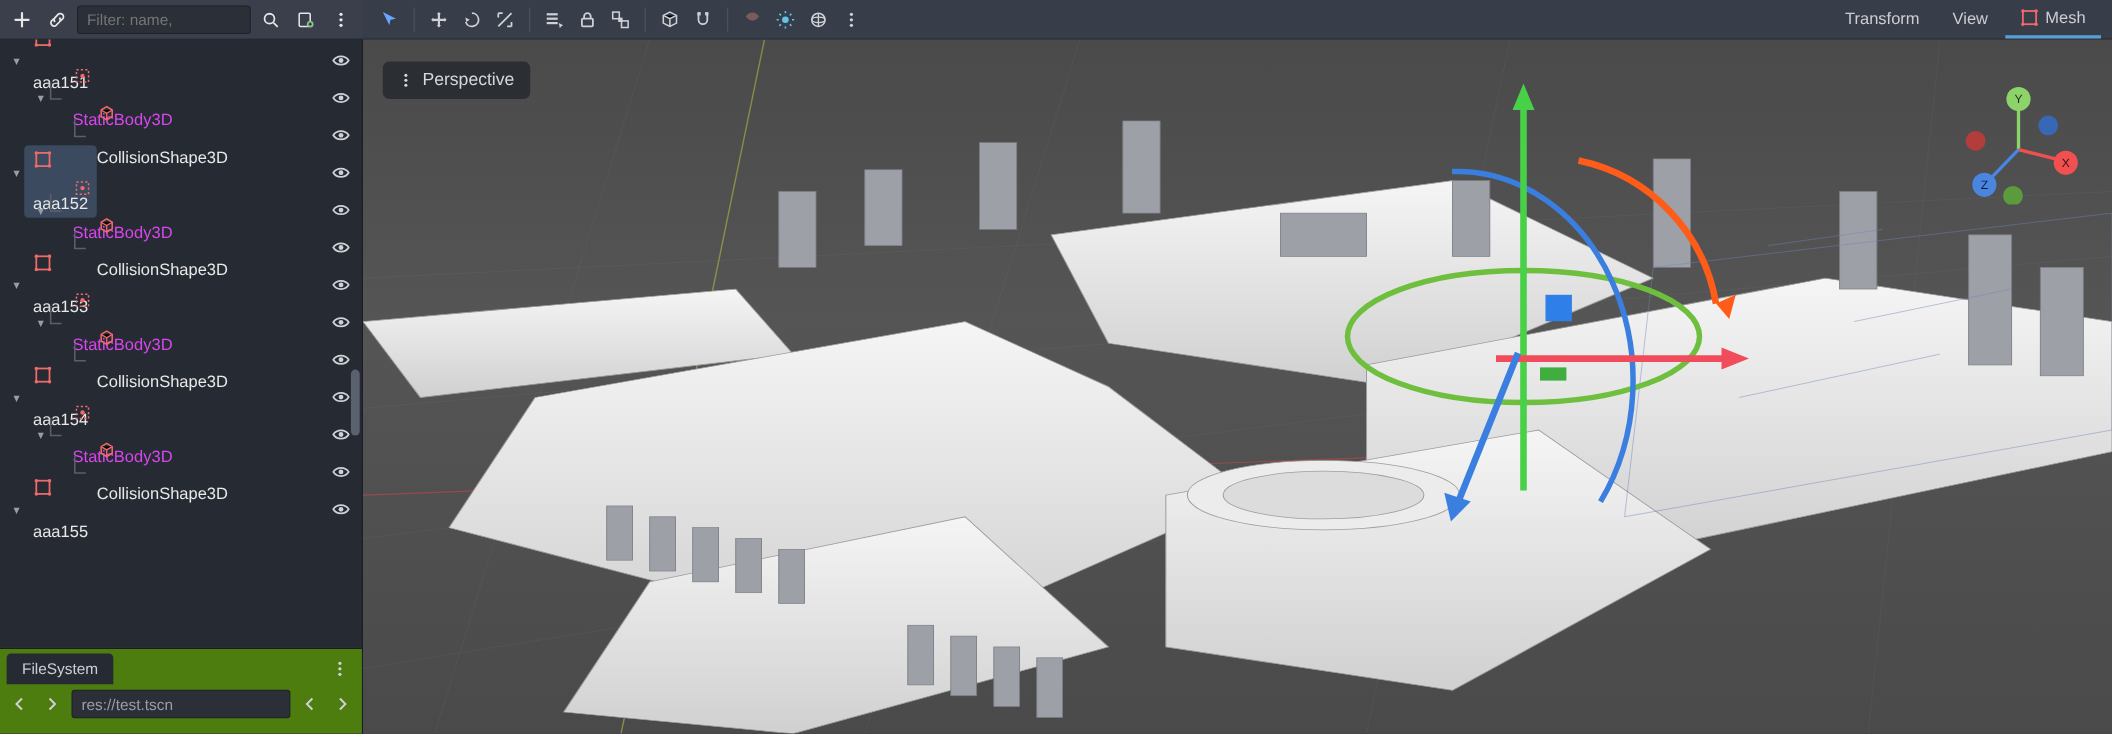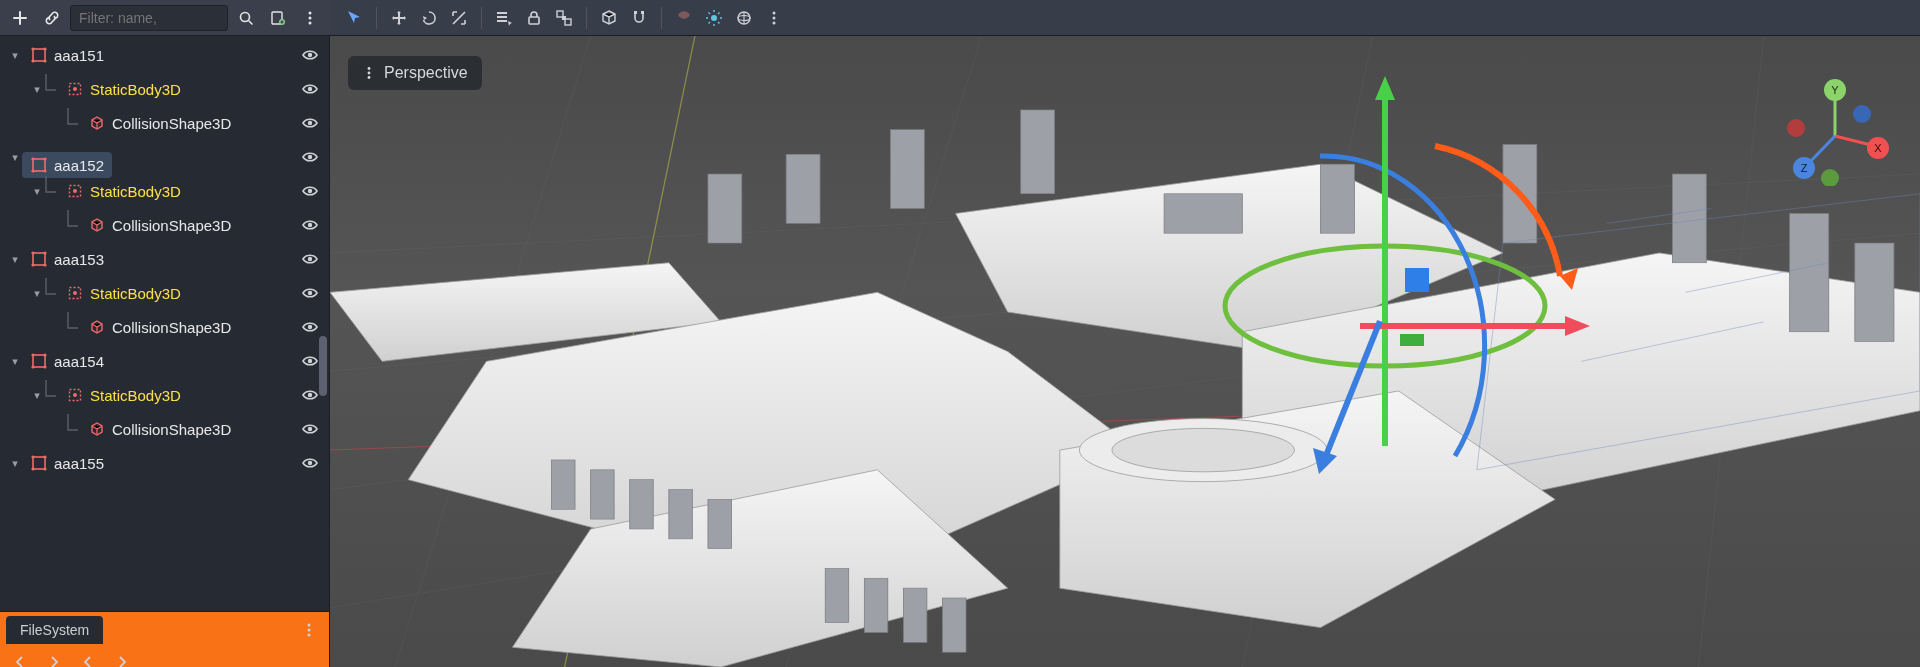--- a/index.html
+++ b/index.html
@@ -23,32 +23,32 @@
 .tab.active { border-bottom: 3px solid #5a9fd4; }
 
 
 .main { display: flex; flex: 1; min-height: 0; }
 
 
 .scene-panel { width: 330px; background: #262b33; display: flex; flex-direction: column; border-right: 1px solid #1a1d24; }
 .tree { flex: 1; overflow-y: auto; padding: 2px 0; position: relative; }
 .tree-row { display: flex; align-items: center; height: 34px; padding-right: 8px; cursor: pointer; position: relative; }
 .tree-row.selected .node-label-wrap { background: #3b4a5f; border-radius: 4px; margin-top: 15px; }
-.node-label-wrap { display: flex; align-items: flex-end; gap: 6px; padding: 4px 8px; }
+.node-label-wrap { display: flex; align-items: flex-start; gap: 23px; padding: 4px 8px; flex-direction: column; }
 .expand-arrow { width: 14px; text-align: center; color: #9a9da5; font-size: 11px; cursor: pointer; }
 .indent { display: inline-block; }
 .node-icon { width: 18px; height: 18px; display: flex; align-items: center; justify-content: center; }
 .node-label { font-size: 15px; }
-.node-label.yellow { color: #fde047; }
+.node-label.yellow { color: #d946ef; }
 .node-label.white { color: #e8e8e8; }
 .vis-icon { margin-left: auto; width: 22px; height: 22px; display: flex; align-items: center; justify-content: center; cursor: pointer; color: #bfc1c7; }
 .scrollbar-thumb { position: absolute; right: 2px; top: 300px; width: 8px; height: 60px; background: #5c6170; border-radius: 4px; }
 
 
-.filesystem-panel { height: 56px; background: #f97316; border-top: 1px solid #1a1d24; display: flex; flex-direction: column; }
+.filesystem-panel { height: 78px; background: #4d7c0f; border-top: 1px solid #1a1d24; display: flex; flex-direction: column; }
 .fs-tab-row { display: flex; align-items: center; padding: 4px 6px; gap: 6px; }
 .fs-tab { background: #262b33; padding: 6px 14px; border-radius: 4px 4px 0 0; font-size: 14px; color: #cdced2; }
 .fs-path-row { display: flex; align-items: center; gap: 6px; padding: 0 6px; }
 .fs-path { flex: 1; background: #2b2f38; border: 1px solid #1e2128; padding: 4px 8px; border-radius: 3px; color: #9a9da5; font-size: 14px; }
 
 
 .viewport { flex: 1; position: relative; background: #4a4a4a; overflow: hidden; text-align: center; }
 .viewport-canvas { position: absolute; inset: 0; background:
   linear-gradient(180deg, #4a4a4a 0%, #555 40%, #4a4a4a 100%); }
 .persp-badge { position: absolute; top: 20px; left: 18px; background: rgba(30,34,42,0.7); padding: 8px 14px; border-radius: 6px; display: flex; align-items: center; gap: 8px; color: #d6d8dd; font-size: 16px; }
@@ -179,20 +179,40 @@
           </svg>
       </div>
       <div class="icon-btn">
         <svg width="16" height="16" viewBox="0 0 16 16">
             <circle cx="8" cy="3" r="1.5" fill="#cfd1d6"></circle>
             <circle cx="8" cy="8" r="1.5" fill="#cfd1d6"></circle>
             <circle cx="8" cy="13" r="1.5" fill="#cfd1d6"></circle>
           </svg>
       </div>
 
+      <div class="tab-group">
+        <div class="tab">
+            <span>Transform</span>
+          </div>
+        <div class="tab">
+            <span>View</span>
+          </div>
+        <div class="tab active">
+          <span>
+              <svg width="16" height="16" viewBox="0 0 16 16">
+                <rect x="2" y="2" width="12" height="12" fill="none" stroke="#f16a6a" stroke-width="1.6"></rect>
+                <circle cx="2" cy="2" r="1.6" fill="#f16a6a"></circle>
+                <circle cx="14" cy="2" r="1.6" fill="#f16a6a"></circle>
+                <circle cx="2" cy="14" r="1.6" fill="#f16a6a"></circle>
+                <circle cx="14" cy="14" r="1.6" fill="#f16a6a"></circle>
+              </svg>
+            </span>
+          <span>Mesh</span>
+        </div>
+      </div>
     </div>
   </div>
 
   <div class="main">
     <div class="scene-panel">
       <div class="tree" id="tree">
         <div class="scrollbar-thumb"></div>
       <div class="tree-row">
             <span class="indent" style="width: 8px;"></span>
             <span class="expand-arrow">▾</span>
@@ -511,20 +531,21 @@
           <div class="icon-btn">
               <svg width="14" height="14" viewBox="0 0 14 14">
                 <path d="M9 2L4 7l5 5" fill="none" stroke="#cfd1d6" stroke-width="1.8"></path>
               </svg>
             </div>
           <div class="icon-btn">
               <svg width="14" height="14" viewBox="0 0 14 14">
                 <path d="M5 2l5 5-5 5" fill="none" stroke="#cfd1d6" stroke-width="1.8"></path>
               </svg>
             </div>
+          <input class="fs-path" value="res://test.tscn" style="">
           <div class="icon-btn">
               <svg width="14" height="14" viewBox="0 0 14 14">
                 <path d="M9 2L4 7l5 5" fill="none" stroke="#cfd1d6" stroke-width="1.8"></path>
               </svg>
             </div>
           <div class="icon-btn">
               <svg width="14" height="14" viewBox="0 0 14 14">
                 <path d="M5 2l5 5-5 5" fill="none" stroke="#cfd1d6" stroke-width="1.8"></path>
               </svg>
             </div>

